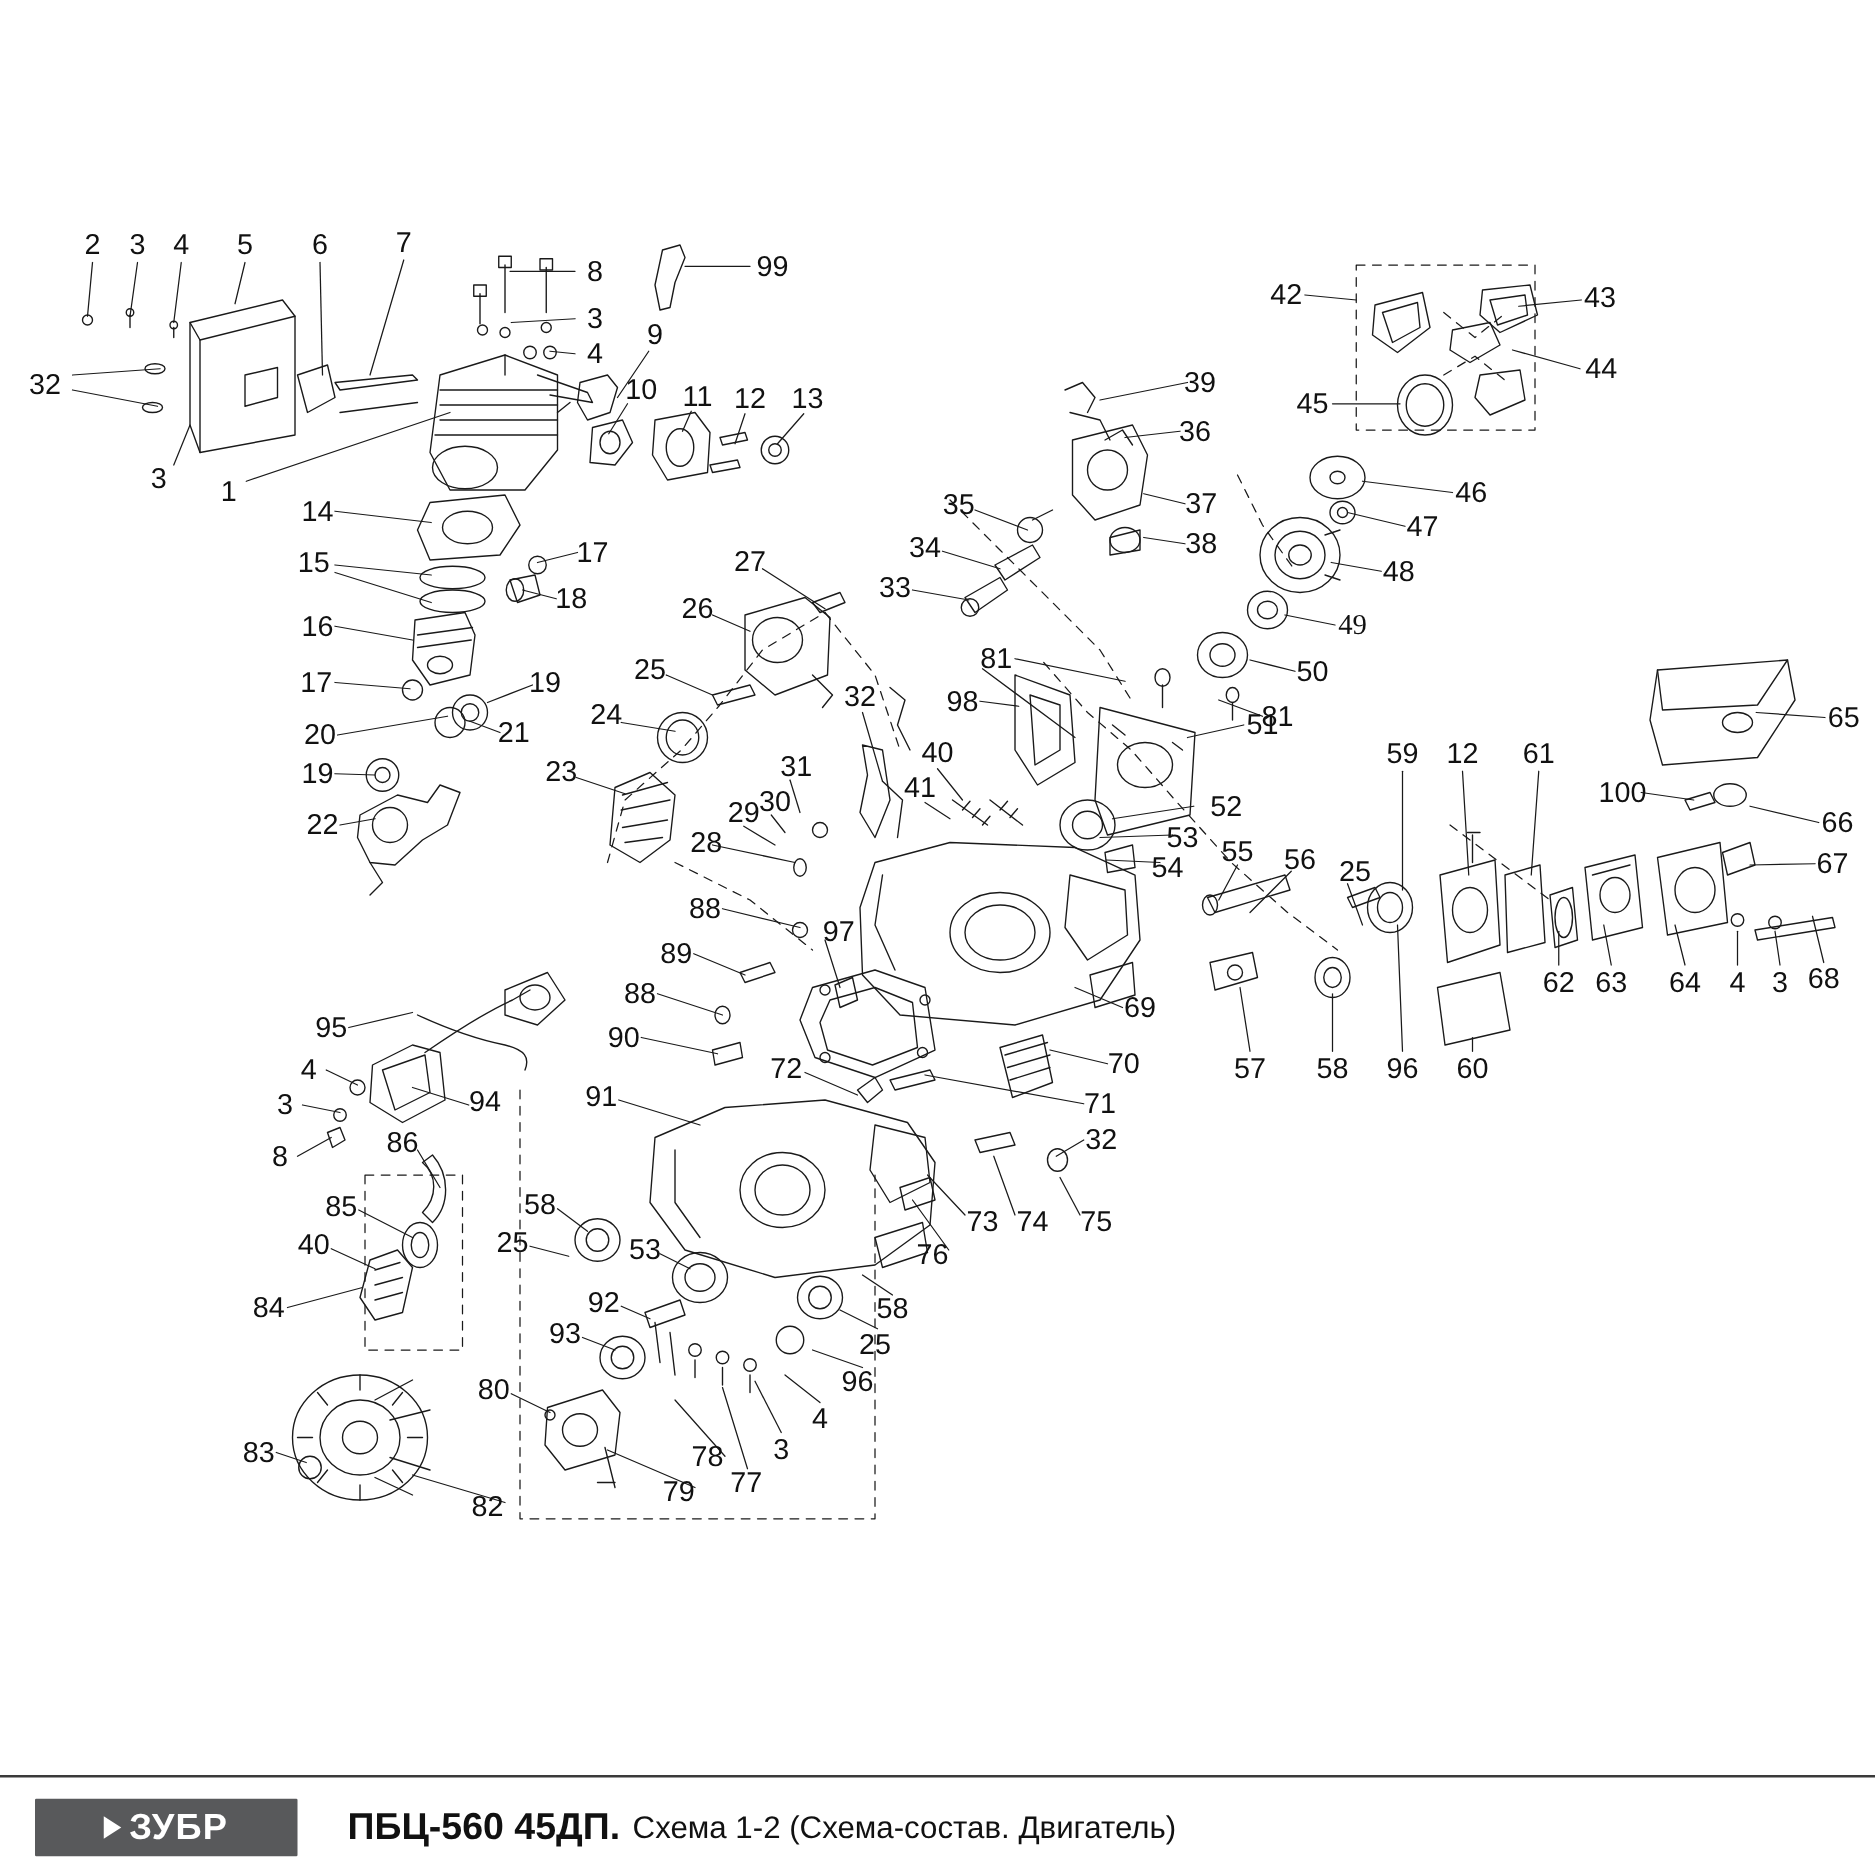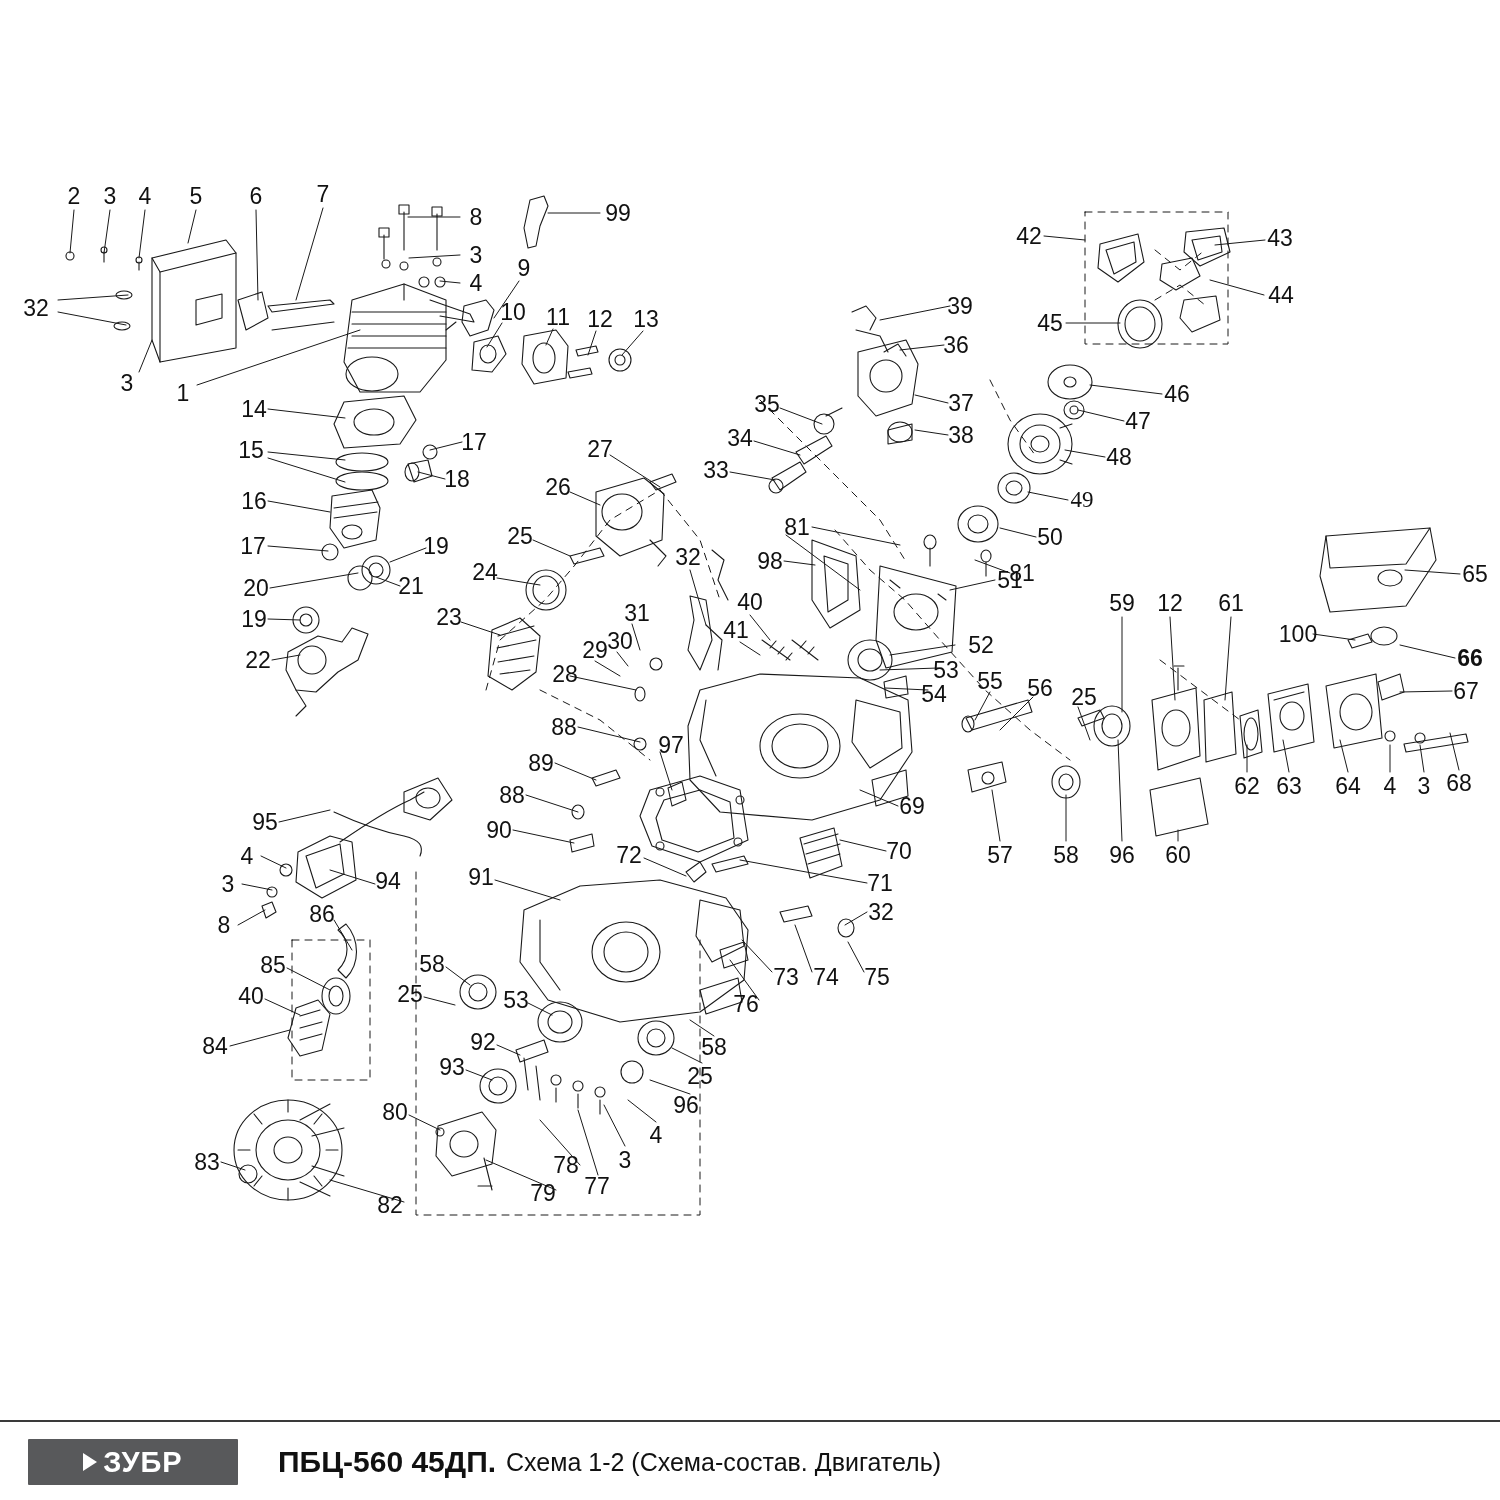--- a/index.html
+++ b/index.html
@@ -515,21 +515,21 @@
     <div class="callout" style="left: 1122px; top: 603px;">59</div>
     <div class="callout" style="left: 1170px; top: 603px;">12</div>
     <div class="callout" style="left: 1231px; top: 603px;">61</div>
     <div class="callout" style="left: 637px; top: 613px;">31</div>
     <div class="callout" style="left: 750px; top: 602px;">40</div>
     <div class="callout" style="left: 1298px; top: 634px;">100</div>
     <div class="callout" style="left: 258px; top: 660px;">22</div>
     <div class="callout" style="left: 449px; top: 617px;">23</div>
     <div class="callout" style="left: 620px; top: 641px;">30</div>
     <div class="callout" style="left: 736px; top: 630px;">41</div>
-    <div class="callout" style="left: 1470px; top: 658px; font-weight: bold;">66</div>
+    <div class="callout" style="left: 1470px; top: 658px;">66</div>
     <div class="callout" style="left: 595px; top: 650px;">29</div>
     <div class="callout" style="left: 967px; top: 645px; padding-left: 28px;">52</div>
     <div class="callout" style="left: 946px; top: 670px;">53</div>
     <div class="callout" style="left: 1466px; top: 691px;">67</div>
     <div class="callout" style="left: 565px; top: 674px;">28</div>
     <div class="callout" style="left: 934px; top: 694px; text-align: center;">54</div>
     <div class="callout" style="left: 990px; top: 681px;">55</div>
     <div class="callout" style="left: 1040px; top: 688px;">56</div>
     <div class="callout" style="left: 1084px; top: 697px;">25</div>
     <div class="callout" style="left: 564px; top: 727px;">88</div>

